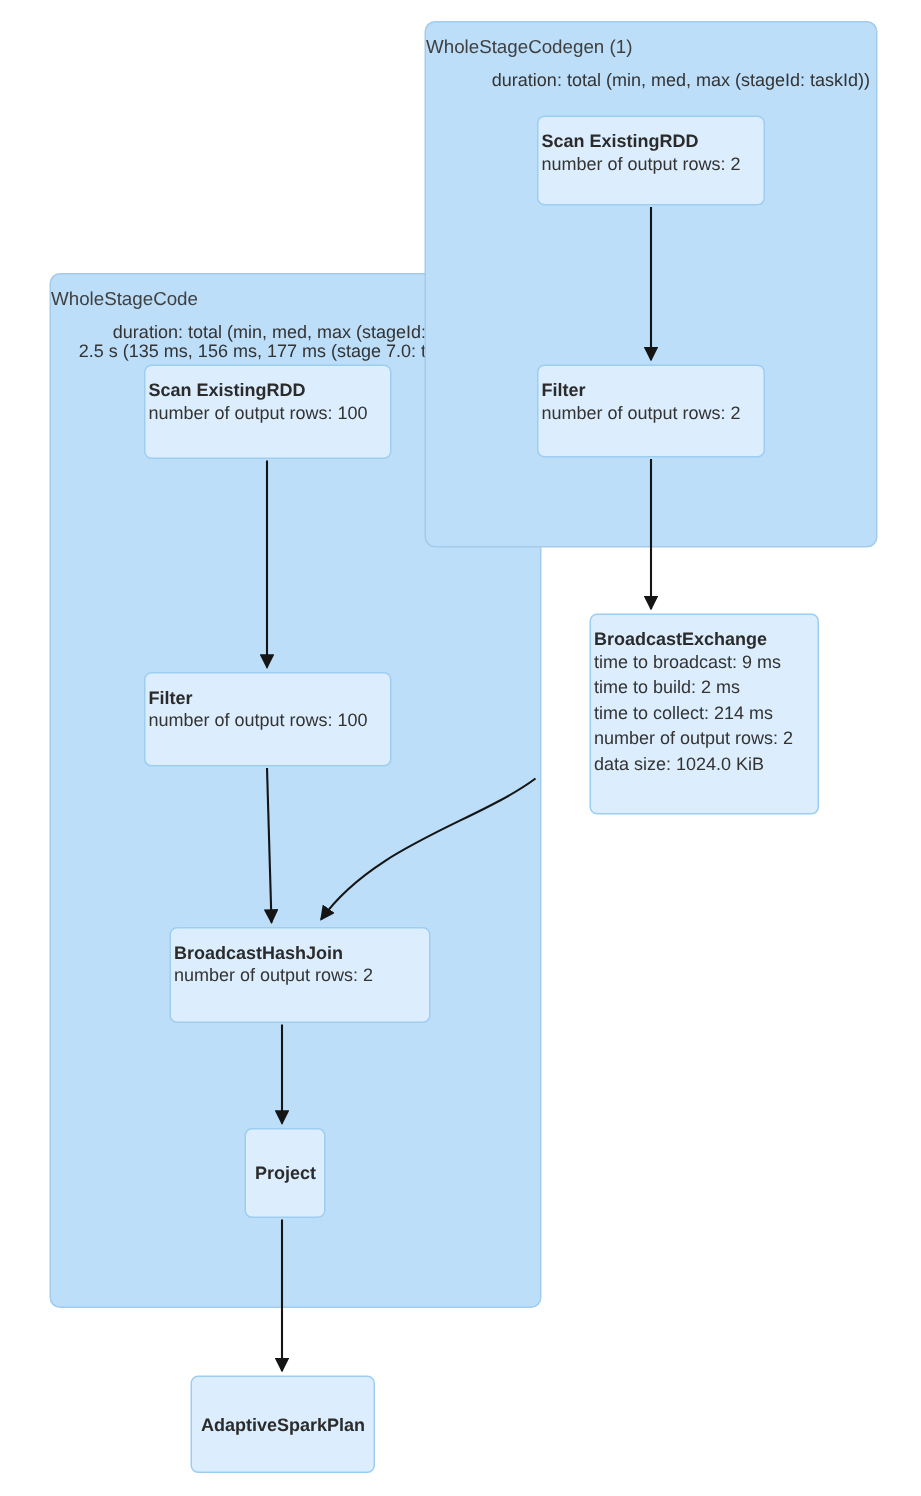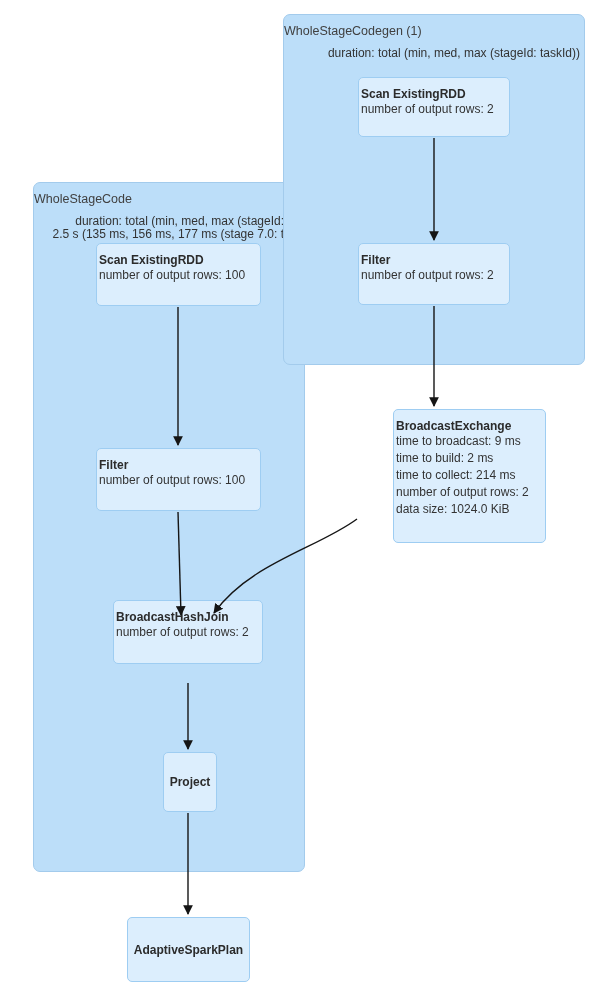--- a/index.html
+++ b/index.html
@@ -15,21 +15,21 @@
   .canvas{
     position:relative;width:614px;height:997px;background:var(--page-bg);
     font-family:"Liberation Sans","DejaVu Sans",sans-serif;
     color:var(--text);font-size:12px;overflow:hidden;
   }
   .cluster{
     position:absolute;background:var(--cluster-fill);
     border:1px solid var(--cluster-border);border-radius:7px;
     box-sizing:border-box;
   }
-  .cluster-left{left:33px;top:182px;width:272px;height:690px;z-index:1;padding-left:44px;}
+  .cluster-left{left:33px;top:182px;width:328px;height:690px;z-index:1;padding-left:44px;}
   .cluster-right{left:283px;top:14px;width:302px;height:351px;z-index:2;}
   .cluster-title{
     position:absolute;top:9px;font-weight:normal;font-size:12.5px;
     text-align:left;white-space:nowrap;color:#404040;
   }
   .cluster-right .cluster-title{right:5px;left:0;}
   .cluster-left .cluster-title{left:0;width:250px;}
   .cluster-duration{
     position:absolute;top:32px;text-align:right;line-height:13px;
     white-space:nowrap;font-size:12px;
@@ -38,21 +38,21 @@
   .cluster-left .cluster-duration{left:0;width:250px;}
   .node{
     position:absolute;background:var(--node-fill);
     border:1.4px solid var(--node-border);border-radius:5px;
     box-sizing:border-box;z-index:3;
     display:flex;flex-direction:column;justify-content:flex-start;
     padding:9px 8px 6px 2px;
   }
   .node-title{font-weight:bold;font-size:12px;white-space:nowrap;color:#2b2b2b;}
   .node-metric,.node-metrics div{font-size:12px;white-space:nowrap;line-height:17px;}
-  .node-center{justify-content:center;align-items:center;padding:6px;}
+  .node-center{justify-content:center;align-items:flex-start;padding:6px;}
   .edges{position:absolute;left:0;top:0;width:614px;height:997px;z-index:4;pointer-events:none;}
   .edges path.edge{stroke:var(--arrow);stroke-width:1.4;fill:none;}
   .edges .ah{fill:var(--arrow);stroke:none;}
 </style>
 </head>
 <body>
 
 <div class="canvas">
 
   <div class="cluster cluster-left">
@@ -94,21 +94,21 @@
     <div class="node-title">BroadcastExchange</div>
     <div class="node-metrics">
       <div>time to broadcast: 9 ms</div>
       <div>time to build: 2 ms</div>
       <div>time to collect: 214 ms</div>
       <div>number of output rows: 2</div>
       <div>data size: 1024.0 KiB</div>
     </div>
   </div>
 
-  <div class="node" style="left:113px;top:600px;width:150px;height:64px;">
+  <div class="node" style="left:113px;top:618px;width:174px;height:64px;">
     <div class="node-title">BroadcastHashJoin</div>
     <div class="node-metric">number of output rows: 2</div>
   </div>
 
   <div class="node node-center" style="left:163px;top:752px;width:54px;height:60px;">
     <div class="node-title">Project</div>
   </div>
 
   <div class="node node-center" style="left:127px;top:917px;width:123px;height:65px;">
     <div class="node-title">AdaptiveSparkPlan</div>

